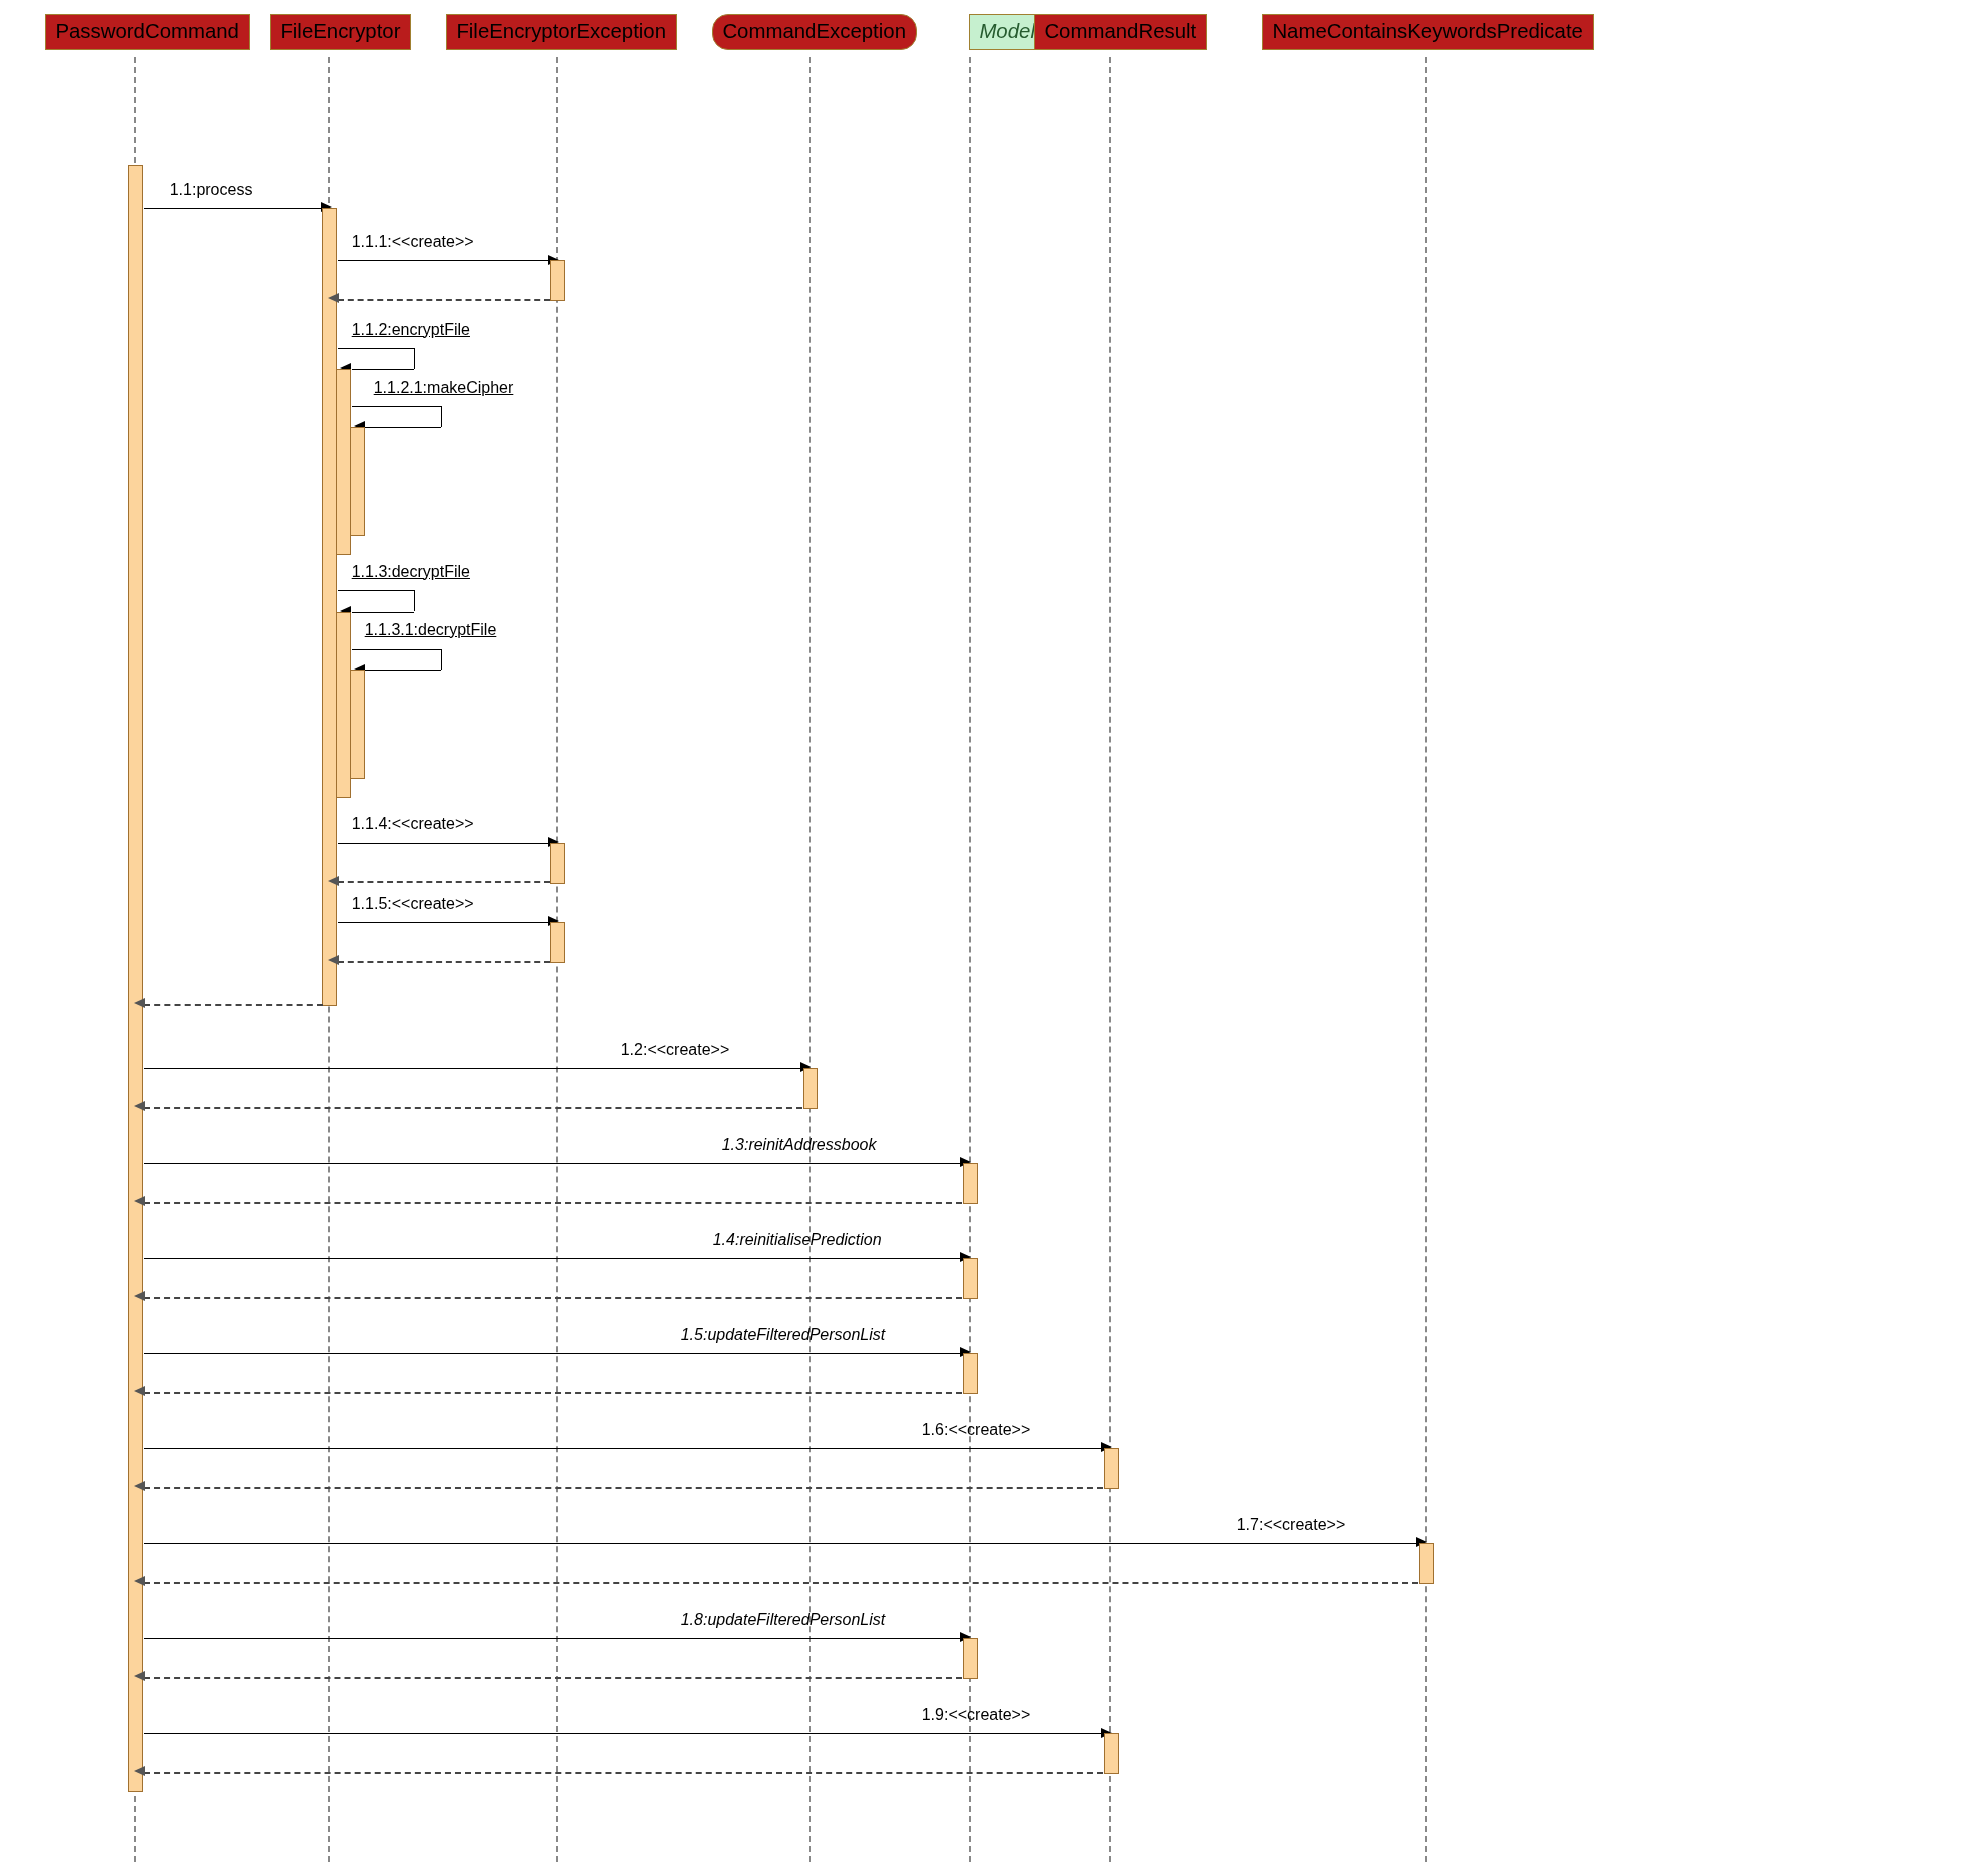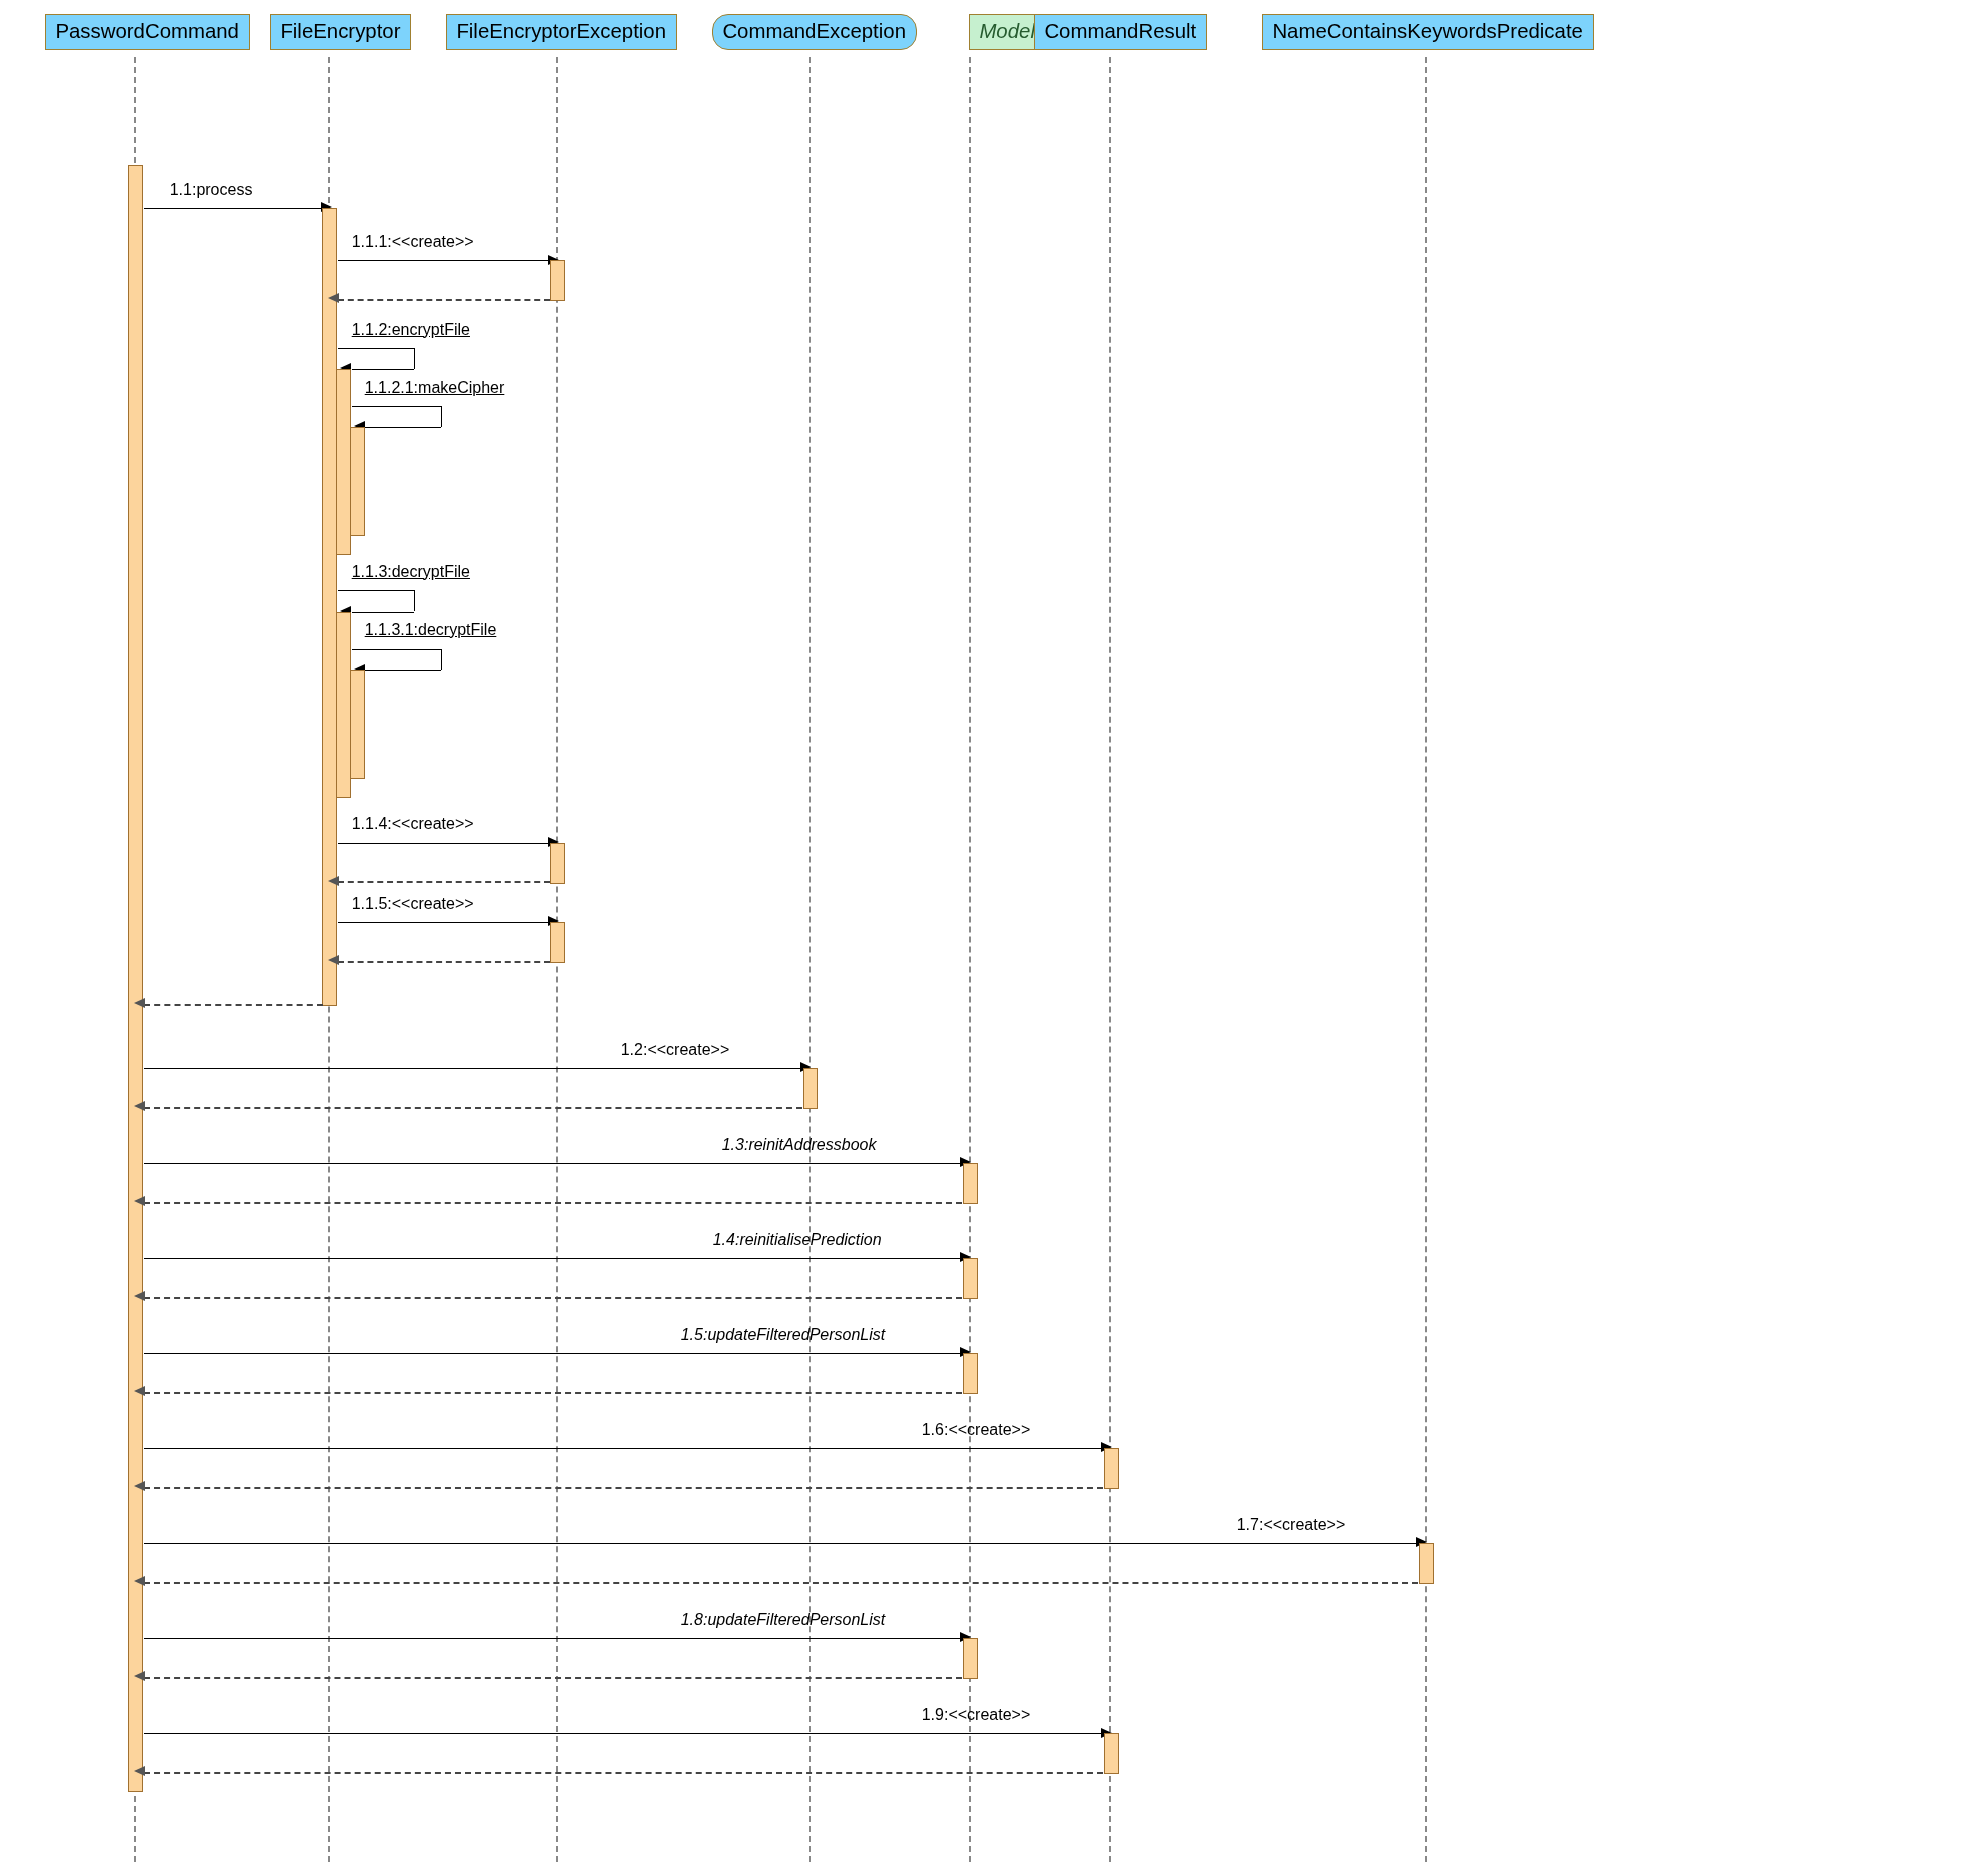--- a/index.html
+++ b/index.html
@@ -11,21 +11,21 @@
   }
   .diagram {
     position: relative;
     width: 1966px;
     height: 1851px;
   }
   .participant {
     position: absolute;
     top: 3.9px;
     border: 1.9px solid #a08030;
-    background: #7dd3fc;
+    background: #b91c1c;
     padding: 5.8px 9.7px;
     text-align: center;
     white-space: nowrap;
     font-size: 20.4px;
   }
   .participant.model {
     background: #c6f0cf;
     font-style: italic;
     color: #265b2f;
     margin-left: 32px;
@@ -121,21 +121,21 @@
   <div class="arrow-dashed" style="left:328px; top:289px; width:212px;"></div>
   <div class="arrowhead ah-left-dashed" style="left:318px; top:283px;"></div>
 
   <div class="msg-label underline" style="left:342px; top:311px;">1.1.2:encryptFile</div>
   <div class="self-box-down" style="left:328px; top:338px; width:76px;"></div>
   <div style="position:absolute; left:404px; top:338px; width:0; height:21.3px; border-left:1.9px solid #000;"></div>
   <div class="self-box-down" style="left:342px; top:359px; width:62px;"></div>
   <div class="arrowhead ah-left" style="left:330px; top:353px;"></div>
   <div class="activation" style="left:326px; top:359px; height:184px;"></div>
 
-  <div class="msg-label underline" style="left:355px; top:369px;">1.1.2.1:makeCipher</div>
+  <div class="msg-label underline" style="left:364px; top:369px;">1.1.2.1:makeCipher</div>
   <div class="self-box-down" style="left:342px; top:396px; width:89px;"></div>
   <div style="position:absolute; left:431px; top:396px; width:0; height:21.3px; border-left:1.9px solid #000;"></div>
   <div class="self-box-down" style="left:355px; top:417px; width:76px;"></div>
   <div class="arrowhead ah-left" style="left:344px; top:411px;"></div>
   <div class="activation" style="left:340px; top:417px; height:107px;"></div>
 
   <div class="msg-label underline" style="left:342px; top:553px;">1.1.3:decryptFile</div>
   <div class="self-box-down" style="left:328px; top:580px; width:76px;"></div>
   <div style="position:absolute; left:404px; top:580px; width:0; height:21.3px; border-left:1.9px solid #000;"></div>
   <div class="self-box-down" style="left:342px; top:602px; width:62px;"></div>

